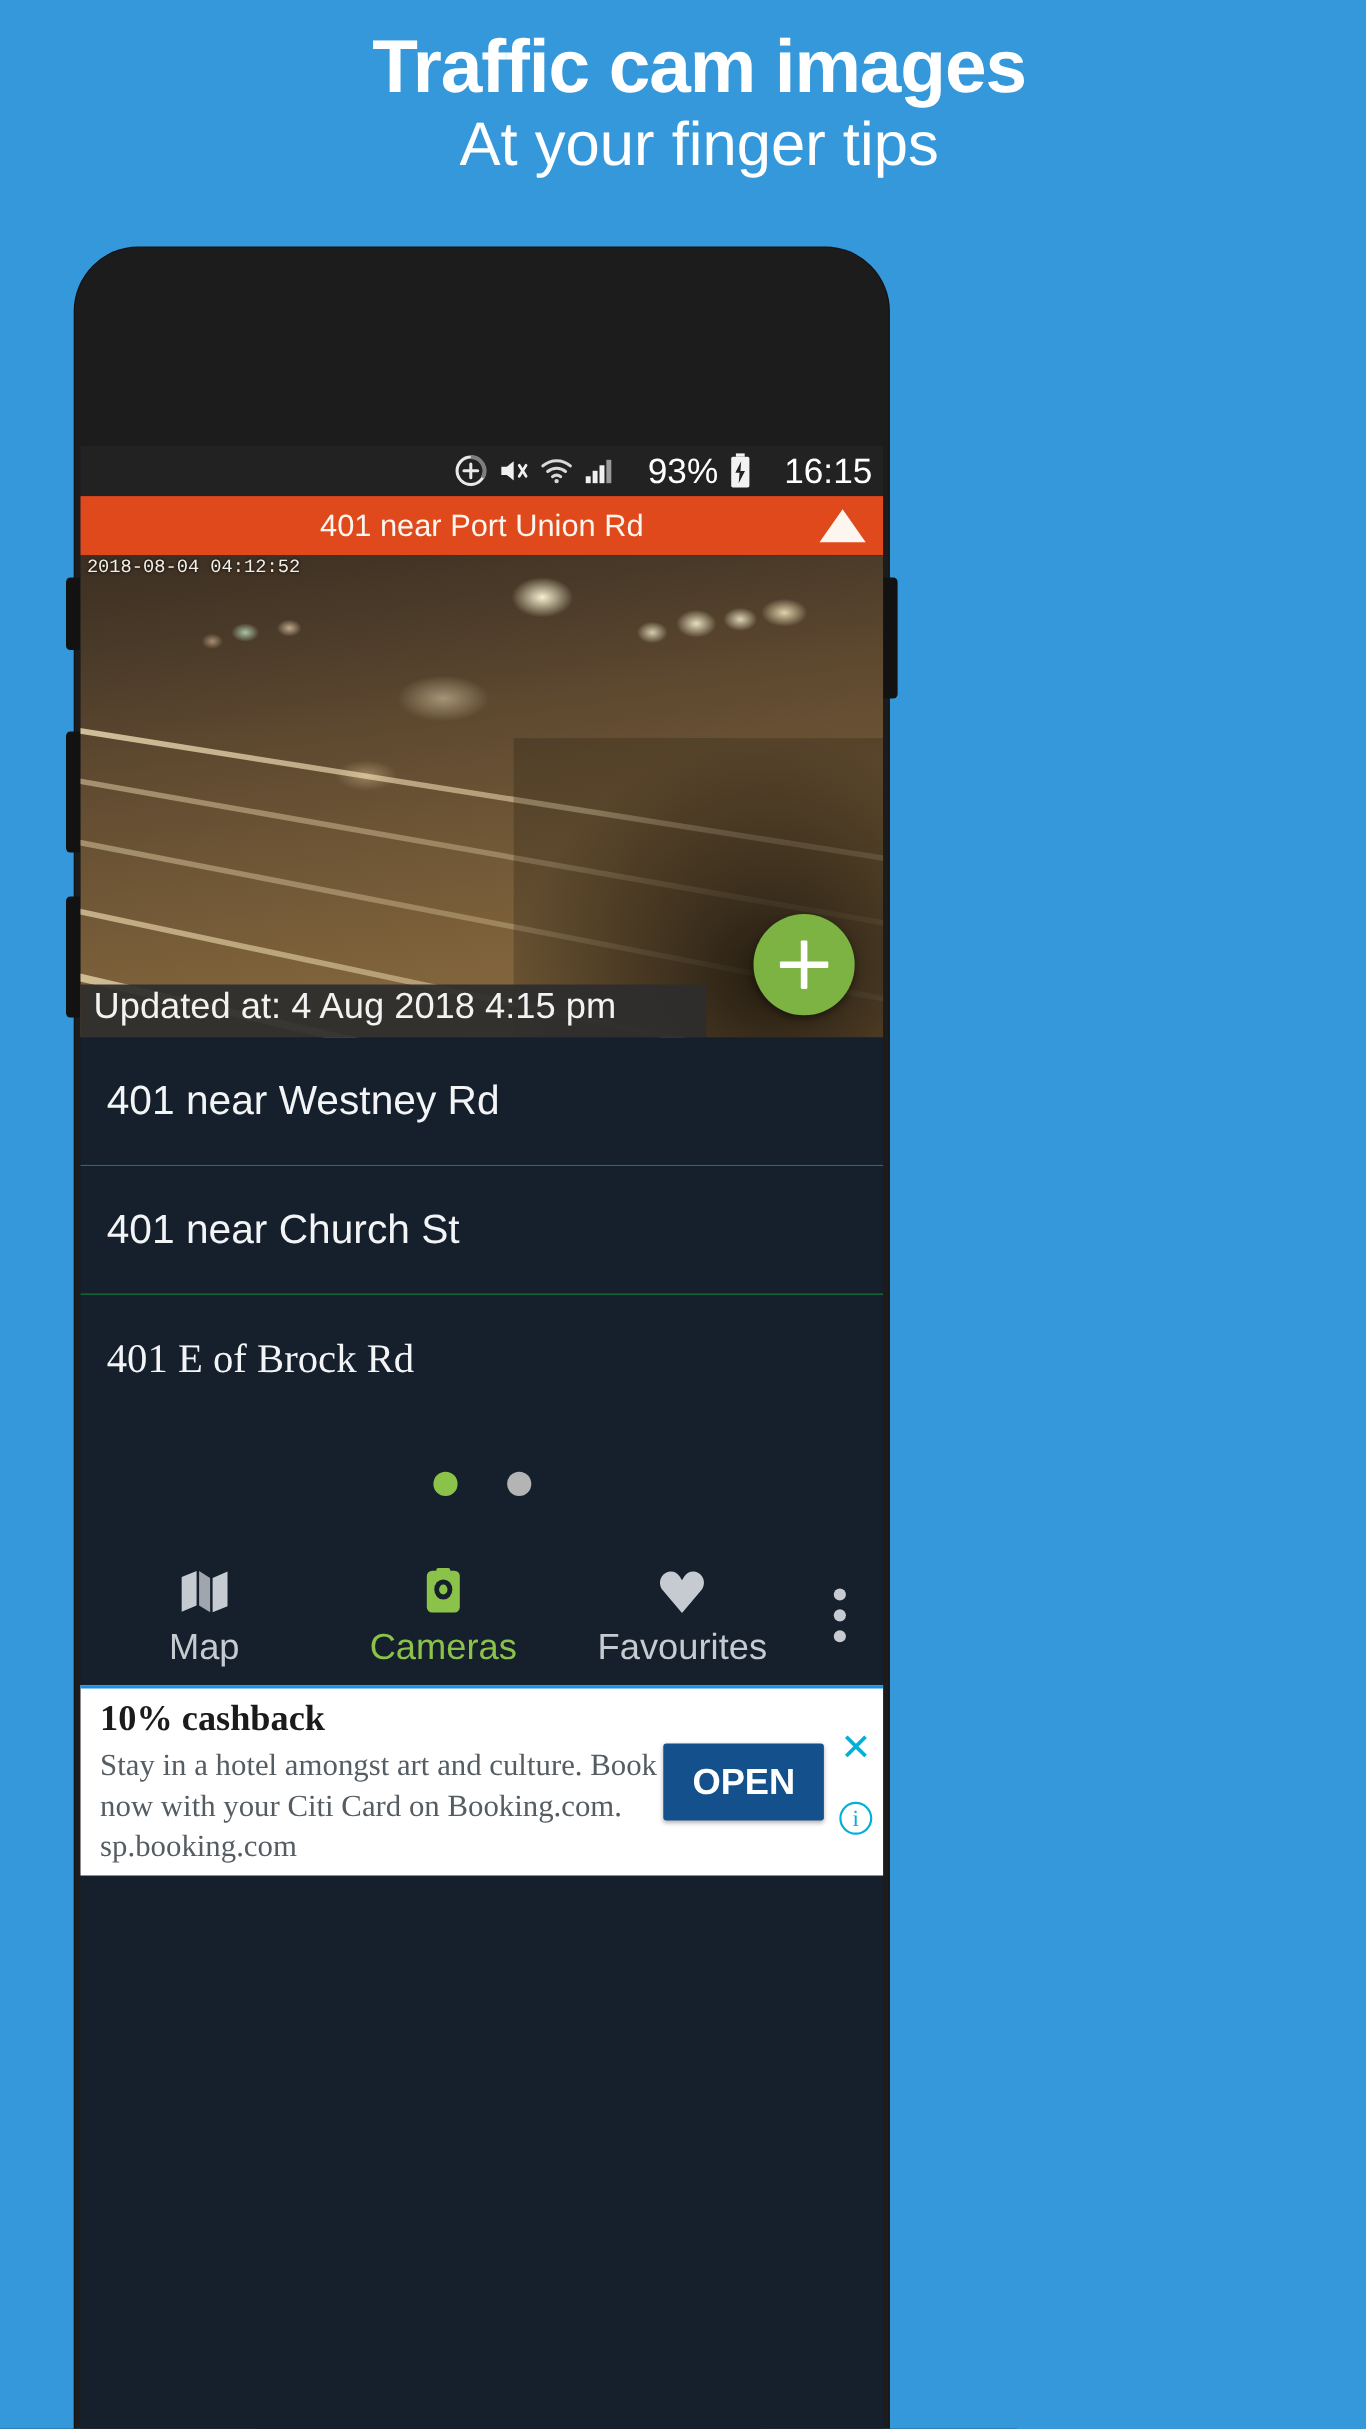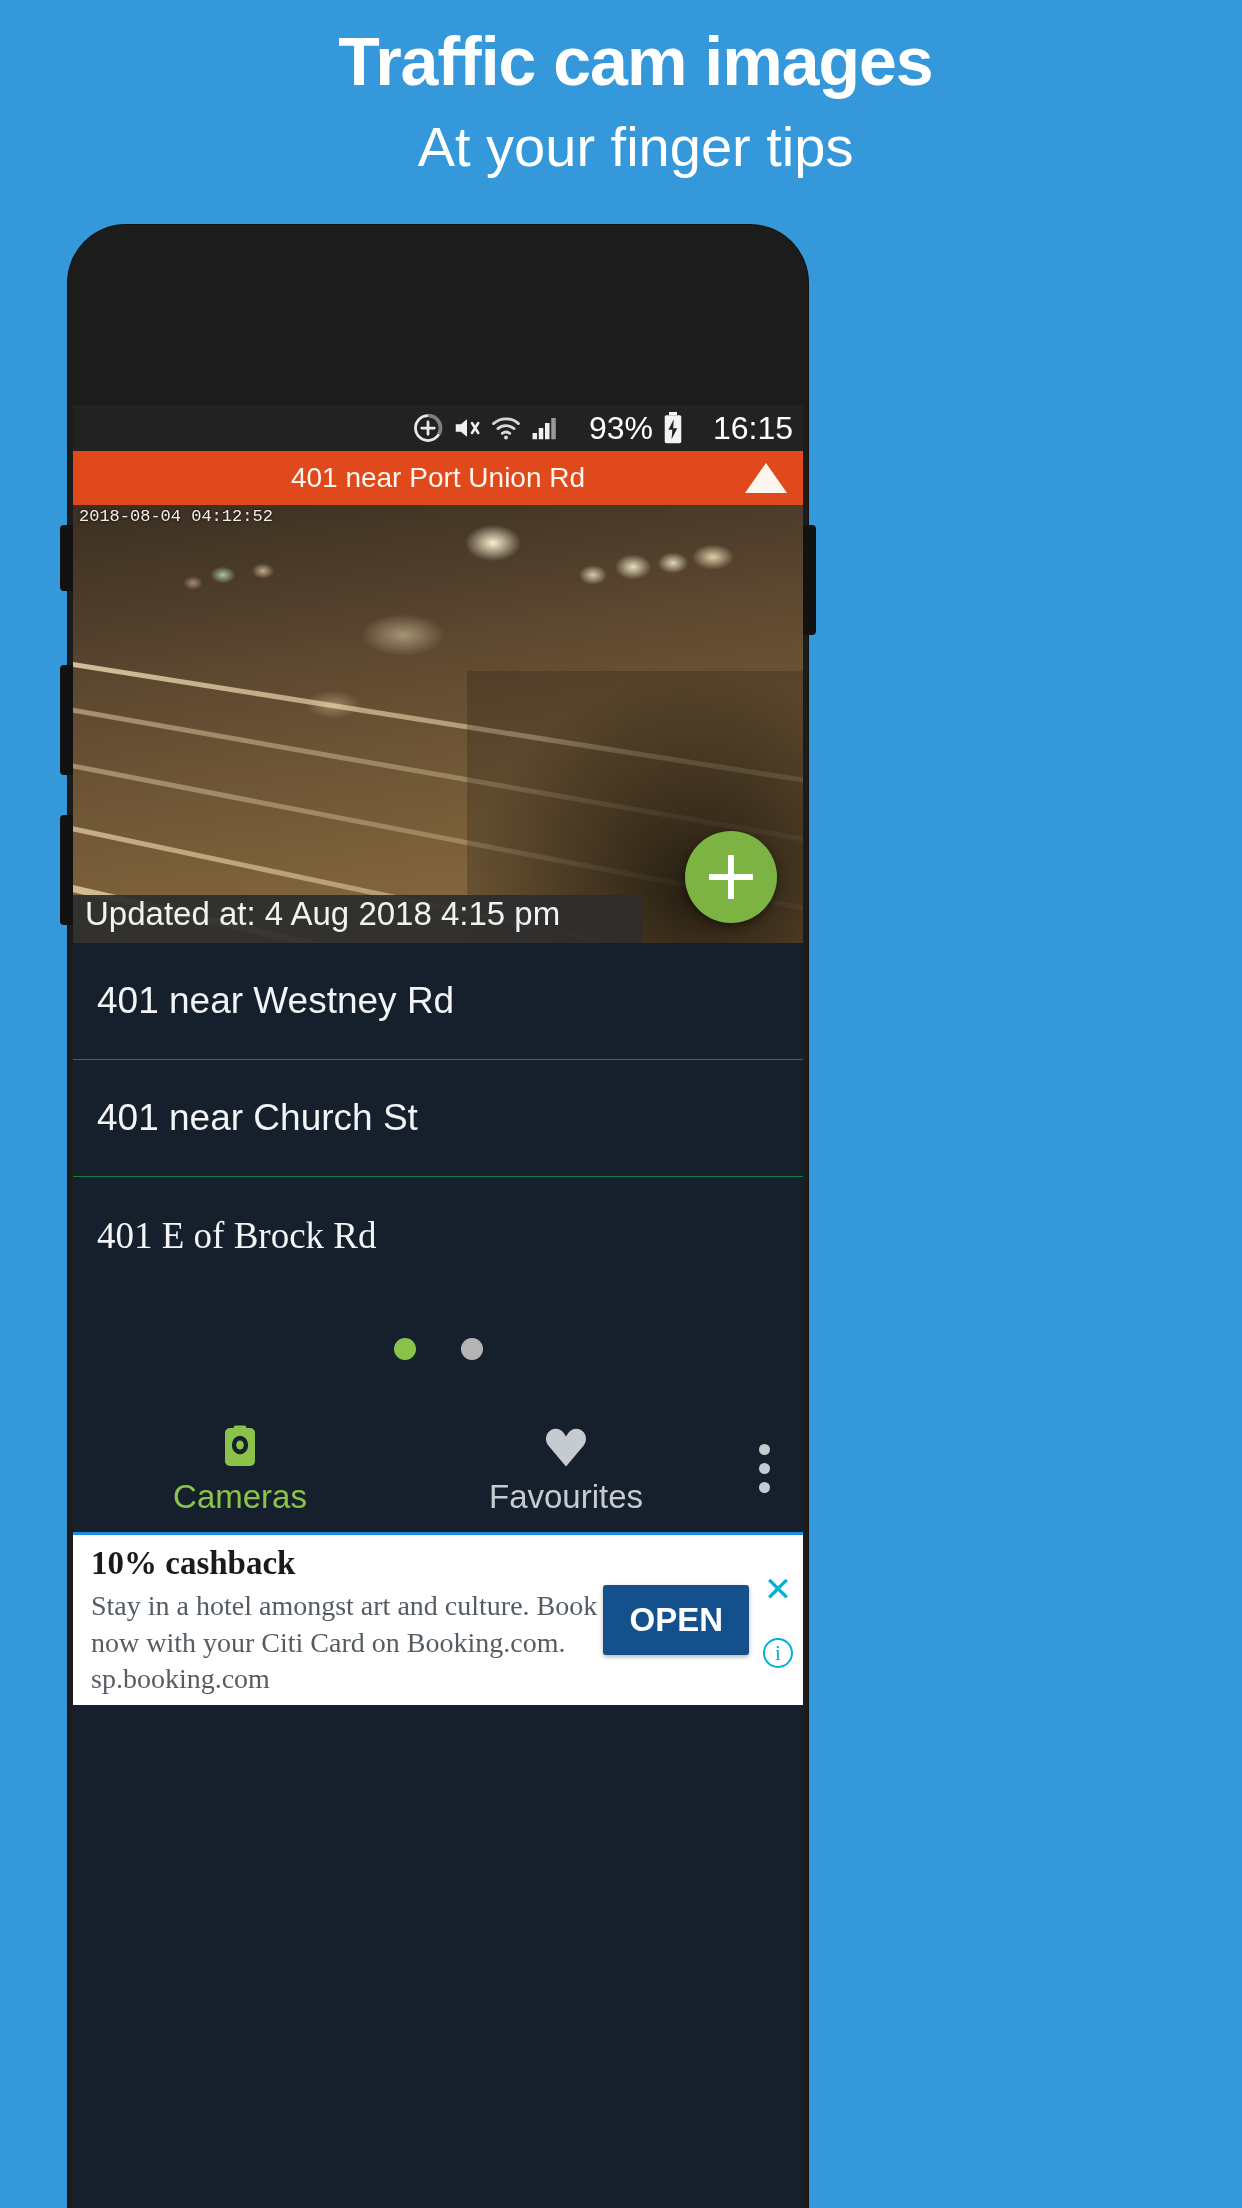--- a/index.html
+++ b/index.html
@@ -17,21 +17,21 @@
     color:#ffffff;
     font-size:68px;
     font-weight:bold;
     letter-spacing:-1px;
     line-height:1.15;
   }
   .promo-sub {
     color:#ffffff;
     font-size:56px;
     font-weight:300;
-    margin-top:16px;
+    margin-top:0;
     line-height:1.1;
   }
 
   
   .phone {
     position:absolute;
     left:68px;
     top:225px;
     width:740px;
     height:2060px;
@@ -369,20 +369,30 @@
         <span class="camrow-text">401 E of Brock Rd</span>
       </div>
     </div>
 
     <div class="dots">
       <span class="dot dot-on"></span>
       <span class="dot dot-off"></span>
     </div>
 
     <div class="bottomnav">
+      <div class="navitem">
+        <span class="navicon">
+          <svg width="54" height="50" viewBox="0 0 24 24">
+            <path d="M8.5 3L2 5.6v15.2L8.5 18V3z" fill="#c6cbd1"></path>
+            <path d="M9.6 3v15l4.8 3V6L9.6 3z" fill="#9fa6ad"></path>
+            <path d="M15.5 6v15L22 18.4V3.2L15.5 6z" fill="#c6cbd1"></path>
+          </svg>
+        </span>
+        <span class="navlabel">Map</span>
+      </div>
 
       <div class="navitem">
         <span class="navicon">
           <svg width="48" height="50" viewBox="0 0 24 24">
             <rect x="4.5" y="2.5" width="15" height="19" rx="2.4" fill="#8bc34a"></rect>
             <rect x="8.8" y="1.2" width="6.4" height="2.4" rx="1" fill="#8bc34a"></rect>
             <ellipse cx="12" cy="11" rx="4.1" ry="4.6" fill="#16202c"></ellipse>
             <ellipse cx="12" cy="11" rx="1.9" ry="2.3" fill="#8bc34a"></ellipse>
           </svg>
         </span>

